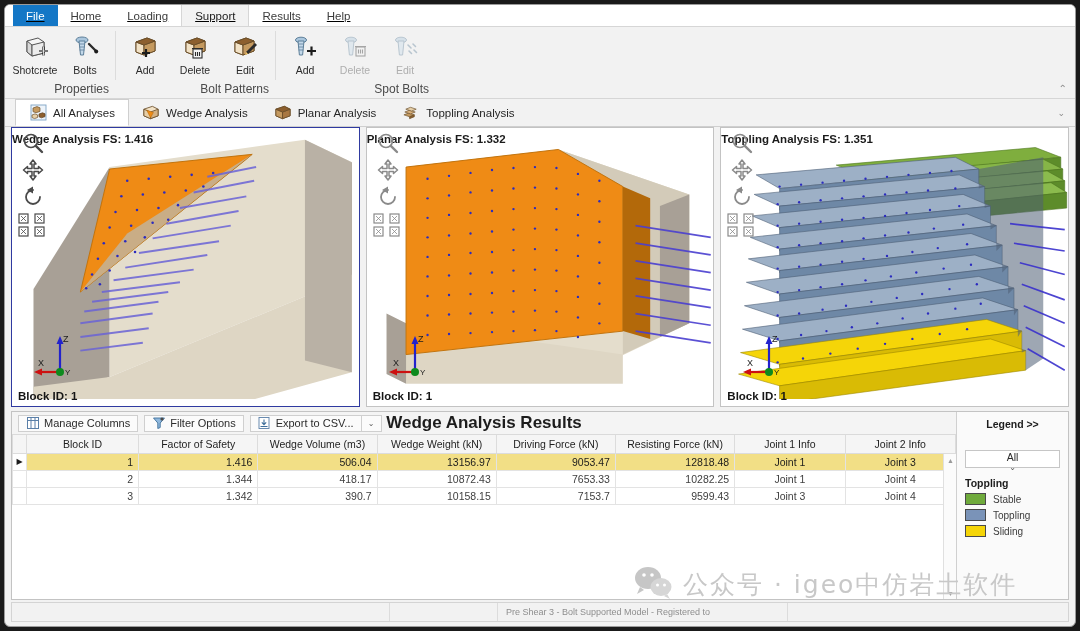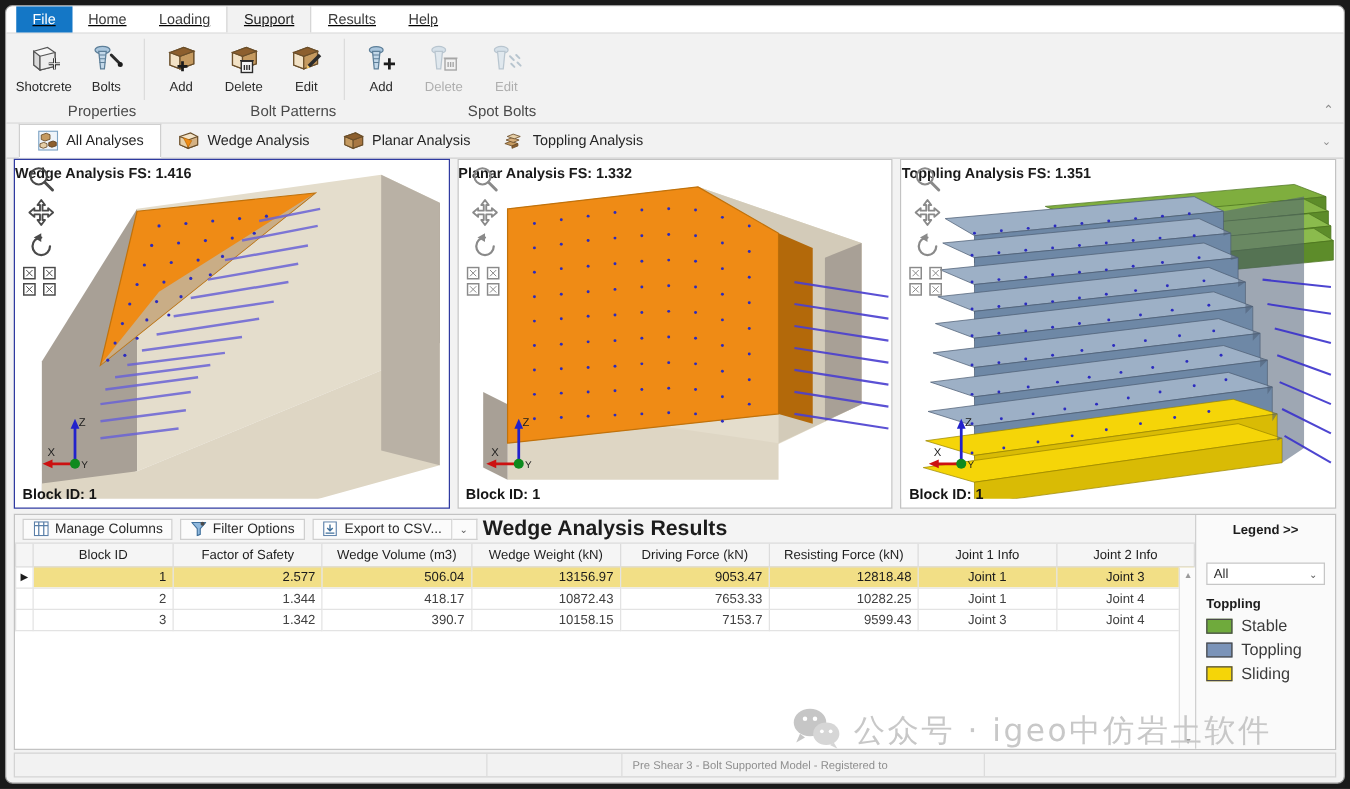--- a/index.html
+++ b/index.html
@@ -98,26 +98,26 @@
   .vscroll .down { position:absolute; bottom:0; width:13px; height:12px;
     display:flex; align-items:center; justify-content:center; font-size:7px; color:#9a9a9a; }
 
   
   .legend { width:112px; border-left:1px solid #d0d0d0; background:#fafafa;
     padding:6px 8px; }
   .legend .ltitle { text-align:center; font-size:10.5px; font-weight:bold;
     color:#1c1c1c; margin-bottom:20px; }
   .lselect { height:18px; border:1px solid #c6c6c6; background:#ffffff;
     display:flex; align-items:center; padding:0 5px; font-size:10.5px;
-    color:#2b2b2b; justify-content:space-between; }
+    color:#2b2b2b; justify-content:space-between;flex-direction:column; }
   .lselect .cv { font-size:8px; color:#5a5a5a; }
   .lhead { font-size:10.5px; font-weight:bold; color:#1c1c1c; margin:9px 0 4px 0; }
   .lrow { display:flex; align-items:center; gap:7px; margin-bottom:4px; }
   .sw { width:21px; height:12px; border:1px solid #4a4a4a; }
-  .lrow span { font-size:13px; color:#3b3b3b; }
+  .lrow span { font-size:10px; color:#3b3b3b; }
 
   
   .status { position:absolute; left:6px; right:6px; bottom:4px; height:20px;
     background:#f2f2f2; border:1px solid #d4d4d4; display:flex;
     align-items:center; font-size:9px; color:#8e8e8e; }
   .status .seg { border-right:1px solid #dcdcdc; padding:0 8px; height:100%;
     display:flex; align-items:center; }
 
   
   .wm { position:absolute; left:628px; top:560px; display:flex; align-items:center;
@@ -857,21 +857,21 @@
               <th>Driving Force (kN)</th>
               <th>Resisting Force (kN)</th>
               <th>Joint 1 Info</th>
               <th>Joint 2 Info</th>
             </tr>
           </thead>
           <tbody>
             <tr class="sel">
               <td class="rowmark">▶</td>
               <td>1</td>
-              <td>2.577</td>
+              <td>1.416</td>
               <td>506.04</td>
               <td>13156.97</td>
               <td>9053.47</td>
               <td>12818.48</td>
               <td class="ctr">Joint 1</td>
               <td class="ctr">Joint 3</td>
             </tr>
             <tr>
               <td class="rowmark"></td>
               <td>2</td>

